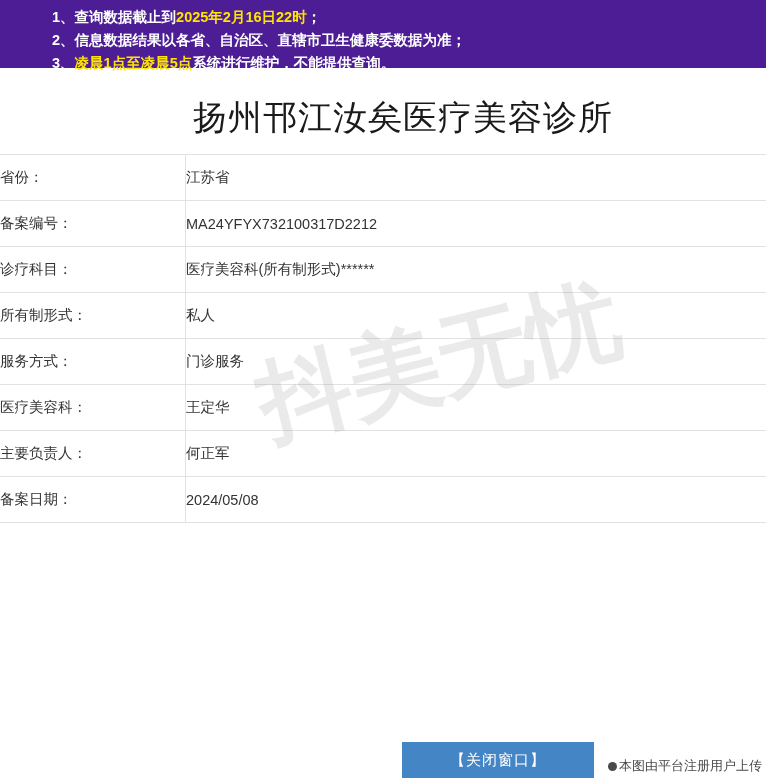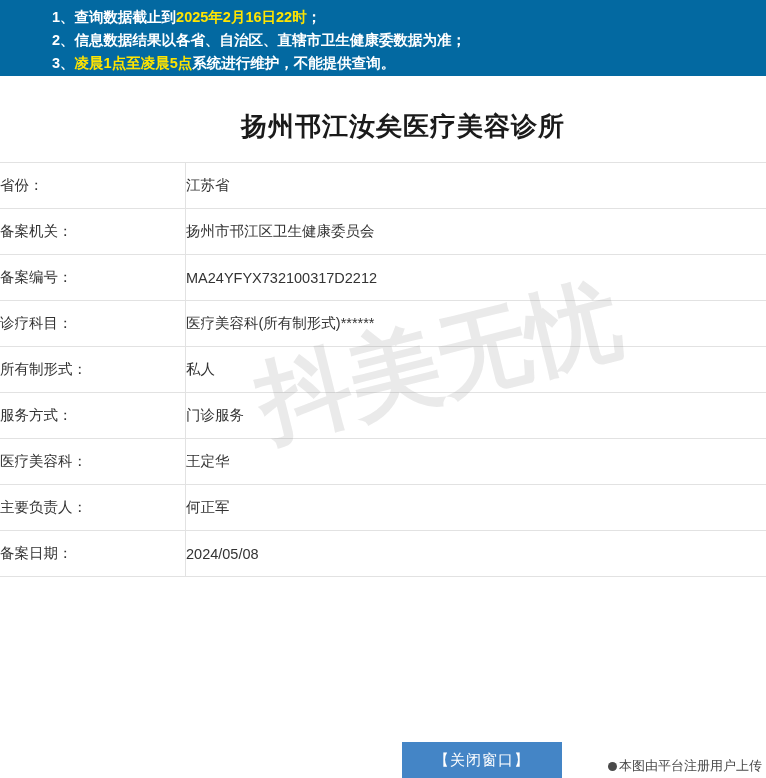--- a/index.html
+++ b/index.html
@@ -11,24 +11,24 @@
     height: 778px;
     background: #ffffff;
     font-family: "Liberation Sans", sans-serif;
     color: #333333;
     position: relative;
     overflow: hidden;
   }
 
   
   .notice {
-    background: #0369a1;
+    background: #4c1d95;
     color: #ffffff;
     padding: 6px 0 8px 0;
-    height: 76px;
+    height: 68px;
     box-sizing: border-box;
   }
   .notice ol {
     margin: 0;
     padding: 0;
     list-style: none;
   }
   .notice li {
     font-size: 14.5px;
     line-height: 23px;
@@ -46,22 +46,22 @@
   
   .title-wrap {
     height: 86px;
     display: flex;
     align-items: center;
     justify-content: center;
     padding-top: 14px;
     box-sizing: border-box;
   }
   .title {
-    font-size: 26px;
-    font-weight: bold;
+    font-size: 34px;
+    font-weight: normal;
     color: #1a1a1a;
     letter-spacing: 1px;
     padding-left: 40px;
   }
 
   
   table.info {
     width: 766px;
     border-collapse: collapse;
     table-layout: fixed;
@@ -94,21 +94,21 @@
     position: absolute;
     left: 0;
     top: 742px;
     width: 766px;
     height: 36px;
   }
   .close-btn {
     position: absolute;
     left: 402px;
     top: 0;
-    width: 160px;
+    width: 192px;
     height: 36px;
     background: #4485c6;
     color: #ffffff;
     font-size: 15px;
     border: none;
     cursor: pointer;
     font-family: "Liberation Sans", sans-serif;
     letter-spacing: 1px;
   }
 
@@ -166,24 +166,20 @@
   <div class="title">扬州邗江汝矣医疗美容诊所</div>
 </div>
 
 <table class="info">
   <tbody>
     <tr>
       <td class="label">省份：</td>
       <td class="value">江苏省</td>
     </tr>
     <tr>
-      <td class="label">备案机关：</td>
-      <td class="value">扬州市邗江区卫生健康委员会</td>
-    </tr>
-    <tr>
       <td class="label">备案编号：</td>
       <td class="value">MA24YFYX732100317D2212</td>
     </tr>
     <tr>
       <td class="label">诊疗科目：</td>
       <td class="value">医疗美容科(所有制形式)******</td>
     </tr>
     <tr>
       <td class="label">所有制形式：</td>
       <td class="value">私人</td>

